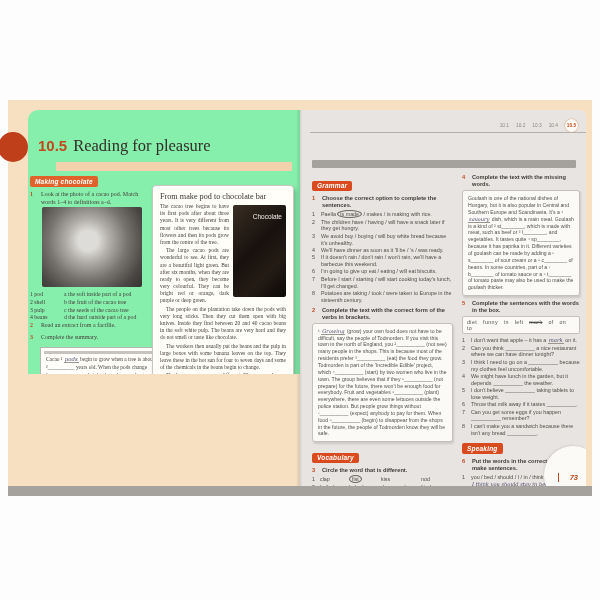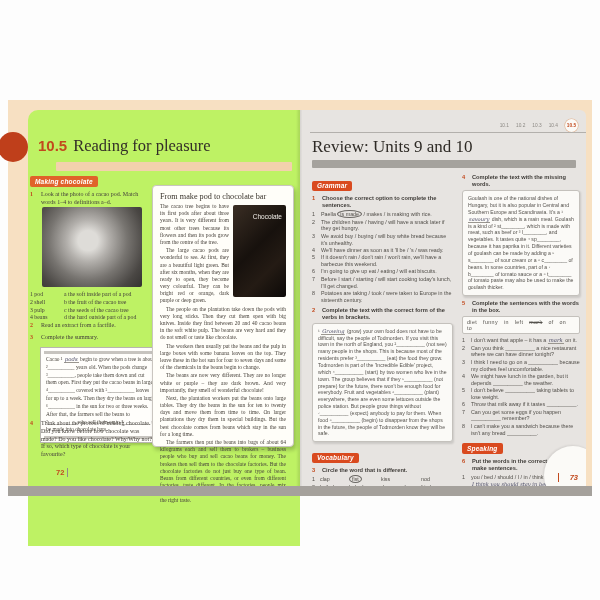--- a/index.html
+++ b/index.html
@@ -3,21 +3,21 @@
 <meta charset="utf-8">
 <style>
   html,body{margin:0;padding:0;background:#ffffff;width:600px;height:600px;overflow:hidden;}
   .canvas{position:relative;width:600px;height:600px;background:#fdfdfd;font-family:"Liberation Serif",serif;}
   .spread{position:absolute;left:8px;top:100px;width:584px;height:396px;background:#f7e0c2;}
   .bottom-edge{position:absolute;left:0;bottom:0;width:584px;height:10px;background:#a5a19c;}
   .unit-circle{position:absolute;left:-10px;top:32px;width:30px;height:30px;border-radius:50%;background:#bf3f1b;}
   .gutter{position:absolute;left:288px;top:10px;width:6px;height:376px;background:linear-gradient(to right,rgba(0,0,0,0) ,rgba(0,0,0,0.10) 55%,rgba(0,0,0,0.02));}
 
   
-  .page-left{position:absolute;left:20px;top:10px;width:272px;height:436px;background:#bef264;border-top-left-radius:10px;overflow:hidden;}
+  .page-left{position:absolute;left:20px;top:10px;width:272px;height:264px;background:#86efac;border-top-left-radius:10px;overflow:hidden;}
   .lp-head{position:absolute;left:10px;top:26px;white-space:nowrap;}
   .lp-num{font:bold 15px "Liberation Sans",sans-serif;color:#c2491d;margin-right:6px;}
   .lp-title{font:16.5px "Liberation Serif",serif;color:#332e28;}
   .peach-bar{position:absolute;left:28px;top:52px;width:236px;height:9px;background:#f3d1ad;border-radius:1px;}
   .badge{display:inline-block;background:#d94a1f;color:#fff;font:italic bold 6.5px "Liberation Sans",sans-serif;padding:1.5px 5px 2px;border-radius:2px;letter-spacing:.2px;}
   .lp-badge{position:absolute;left:2px;top:66px;background:#e0622a;}
   .ex{position:absolute;display:flex;gap:4px;font-size:6px;line-height:1.3;color:#44403b;}
   .ex-n{color:#c2491d;font-weight:bold;flex:none;width:7px;}
   .lp-ex1{left:2px;top:81px;width:122px;}
   .photo{position:absolute;left:14px;top:97px;width:100px;height:80px;border-radius:2px;
@@ -147,21 +147,20 @@
 
     <div class="page-right">
       <div class="tabs">
         <span class="tab">10.1</span>
         <span class="tab">10.2</span>
         <span class="tab">10.3</span>
         <span class="tab">10.4</span>
         <span class="tab-active">10.5</span>
       </div>
       <div class="tab-line"></div>
-      <div class="rp-title">Review: Units 9 and 10</div>
       <div class="rp-bar"></div>
 
       <div class="cols">
 
         <div class="col1">
           <span class="badge badge2">Grammar</span>
 
           <div class="rhead">
             <span class="ex-n">1</span>
             <span>Choose the correct option to complete the sentences.</span>

